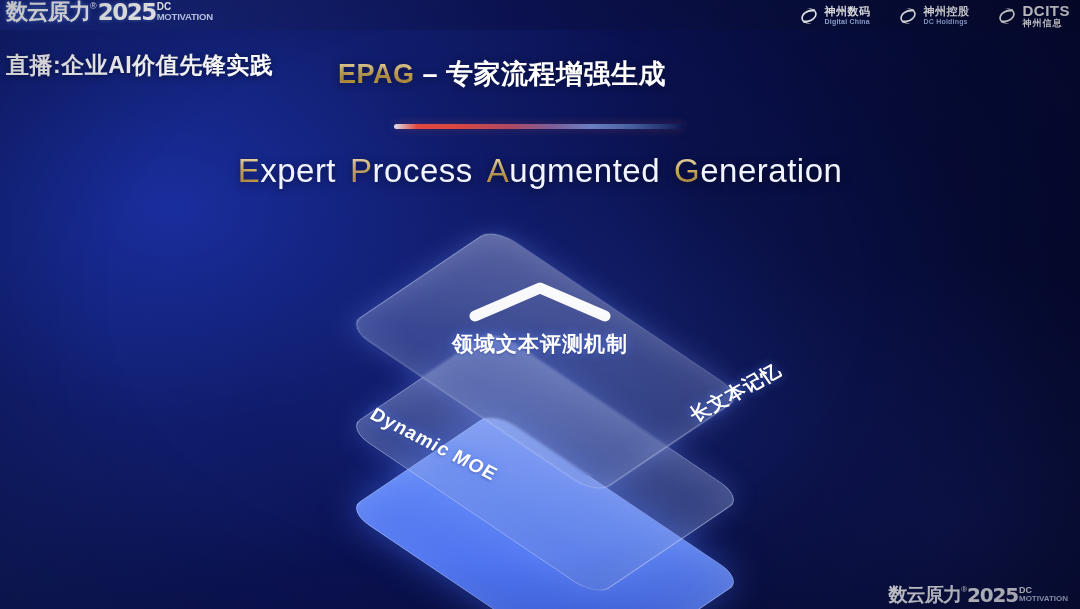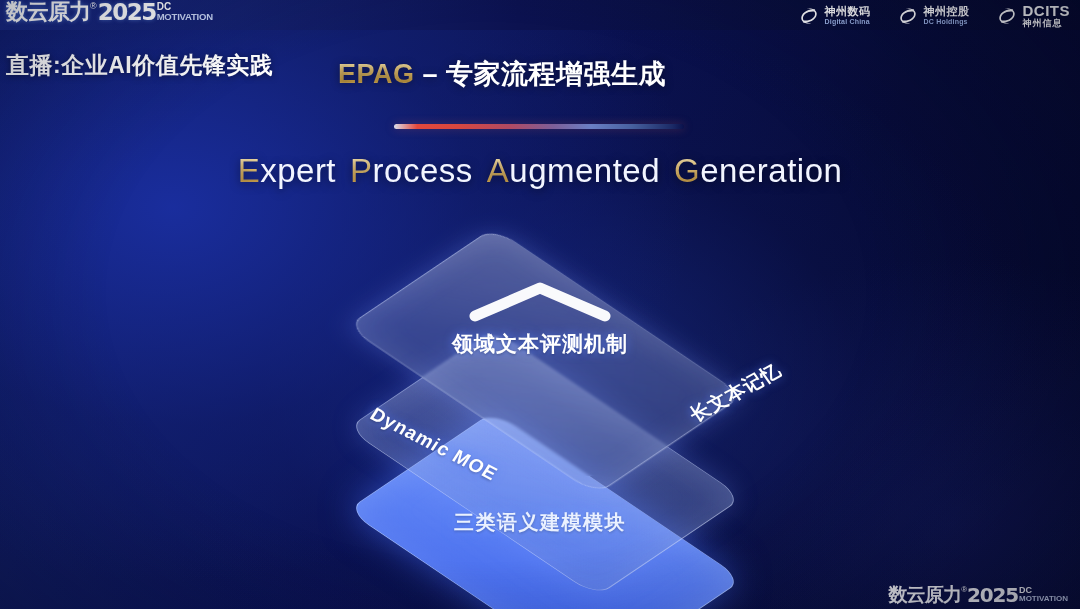--- a/index.html
+++ b/index.html
@@ -349,21 +349,20 @@
       </div>
   </div>
 
   <svg class="chevron" viewBox="0 0 150 50">
     <path d="M10 40 L75 12 L140 40" fill="none" stroke="#ffffff" stroke-width="11" stroke-linecap="round" stroke-linejoin="round" opacity="0.97"></path>
   </svg>
 
   <div class="lbl" id="lbl-top">领域文本评测机制</div>
   <div class="lbl" id="lbl-left">Dynamic MOE</div>
   <div class="lbl" id="lbl-right">长文本记忆</div>
-  <div class="lbl" id="lbl-bot">三类语义建模模块</div>
 
   <div class="watermark">
     <span class="wm-cn">数云原力</span>
     <span class="wm-reg">®</span>
     <span class="wm-year">2025</span>
     <span class="wm-dc">
       <span class="wm-dc-top">DC</span>
       <span class="wm-dc-bot">MOTIVATION</span>
     </span>
   </div>

